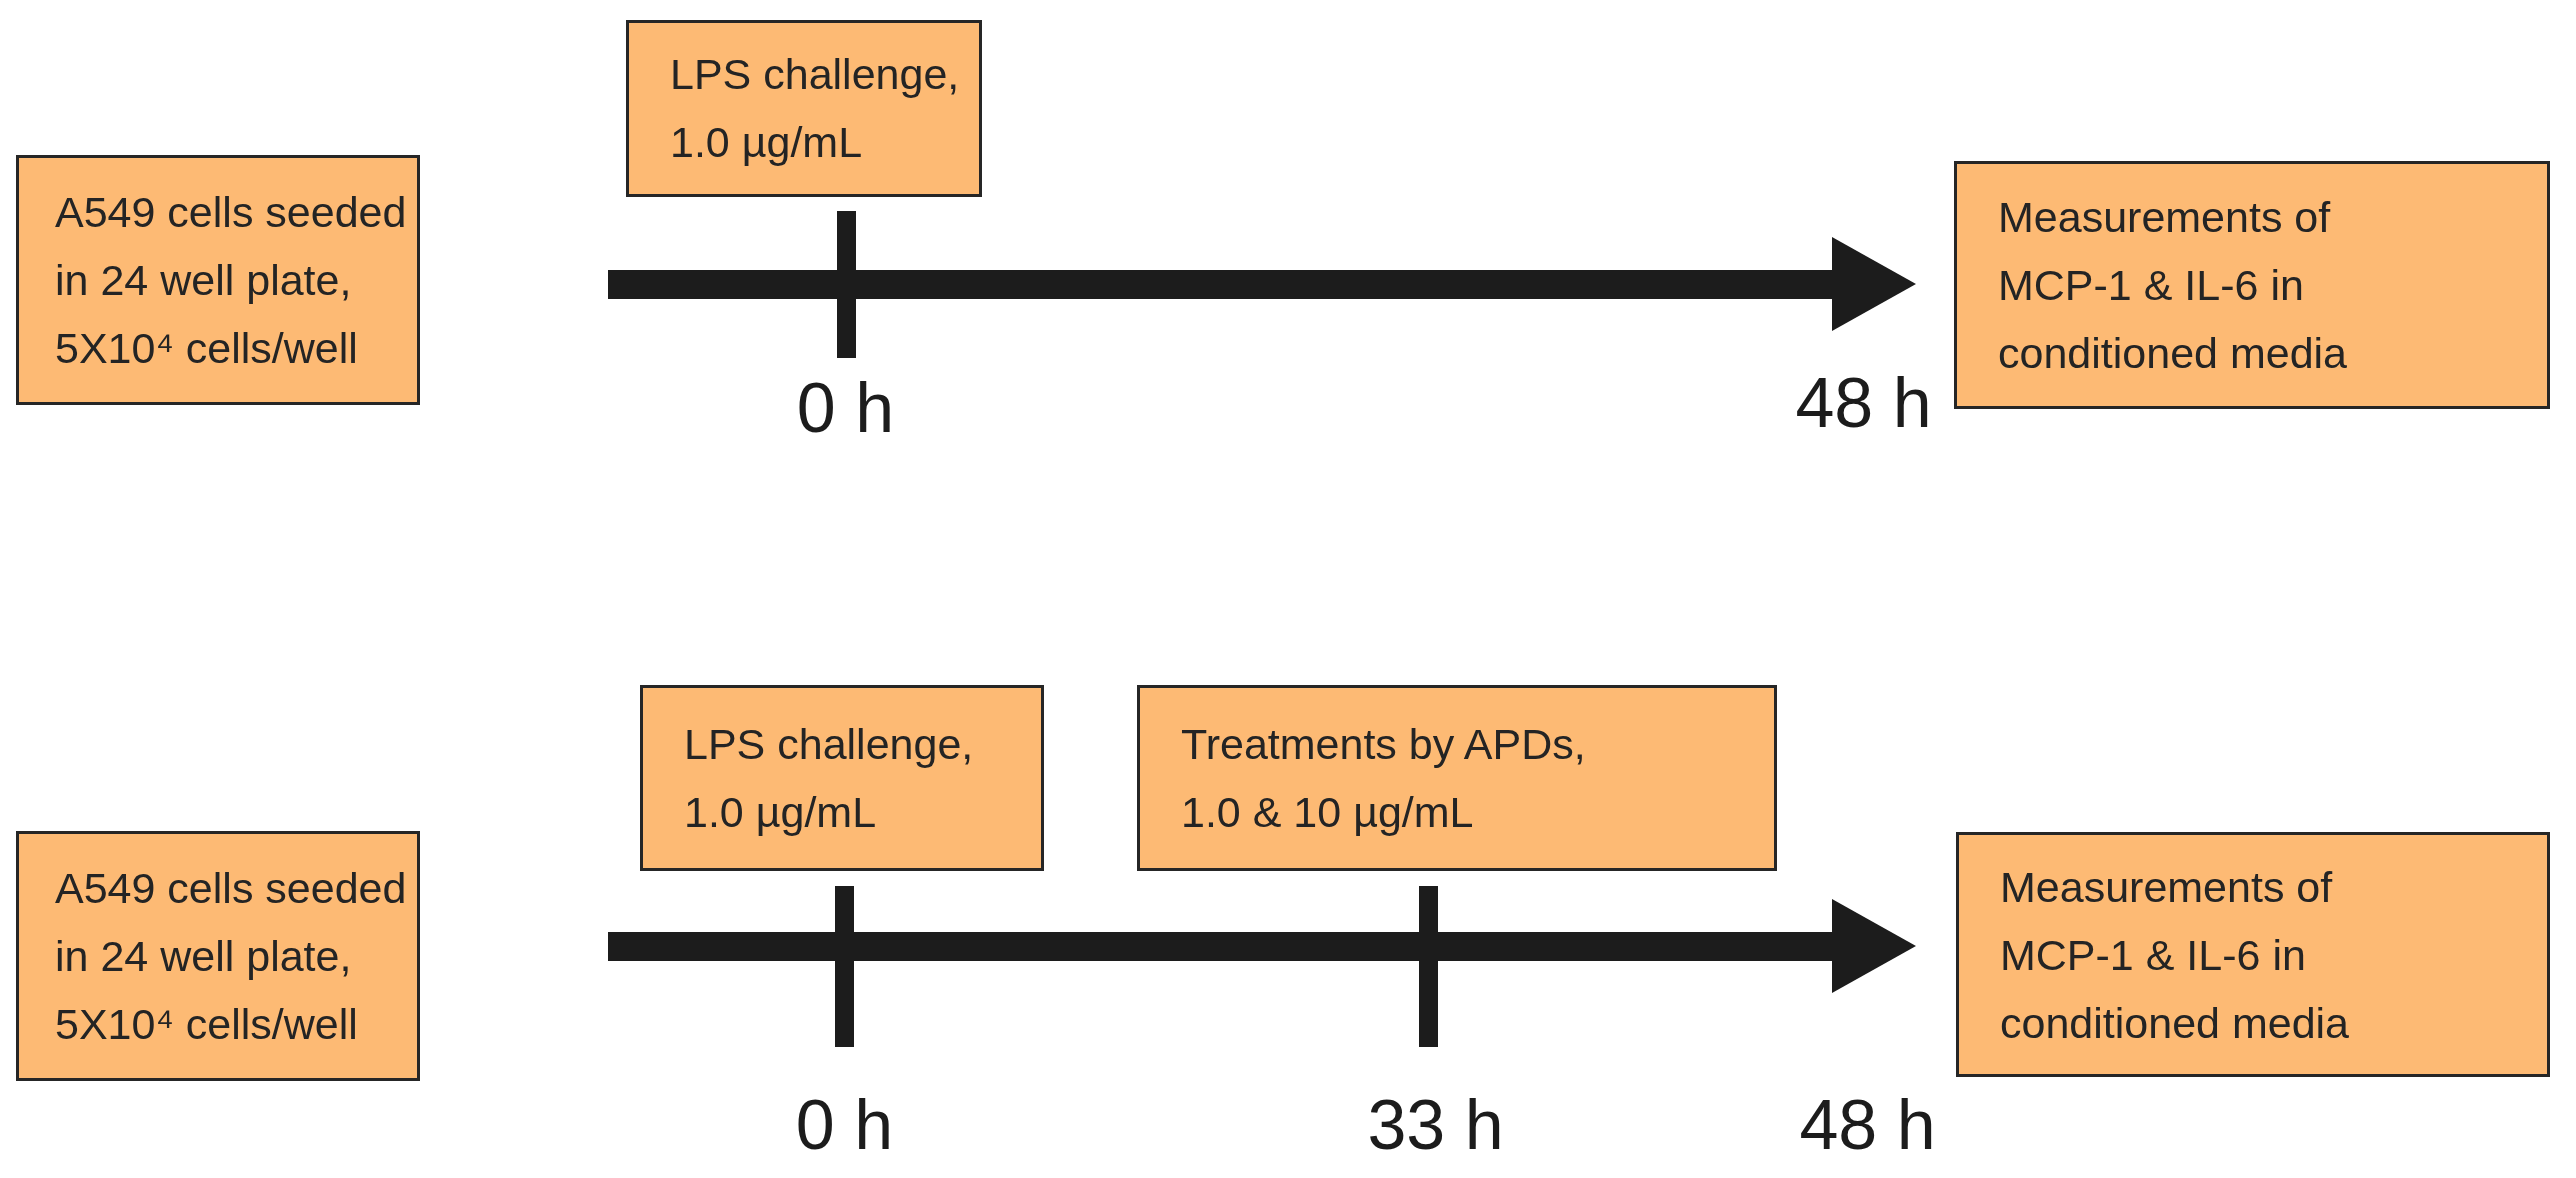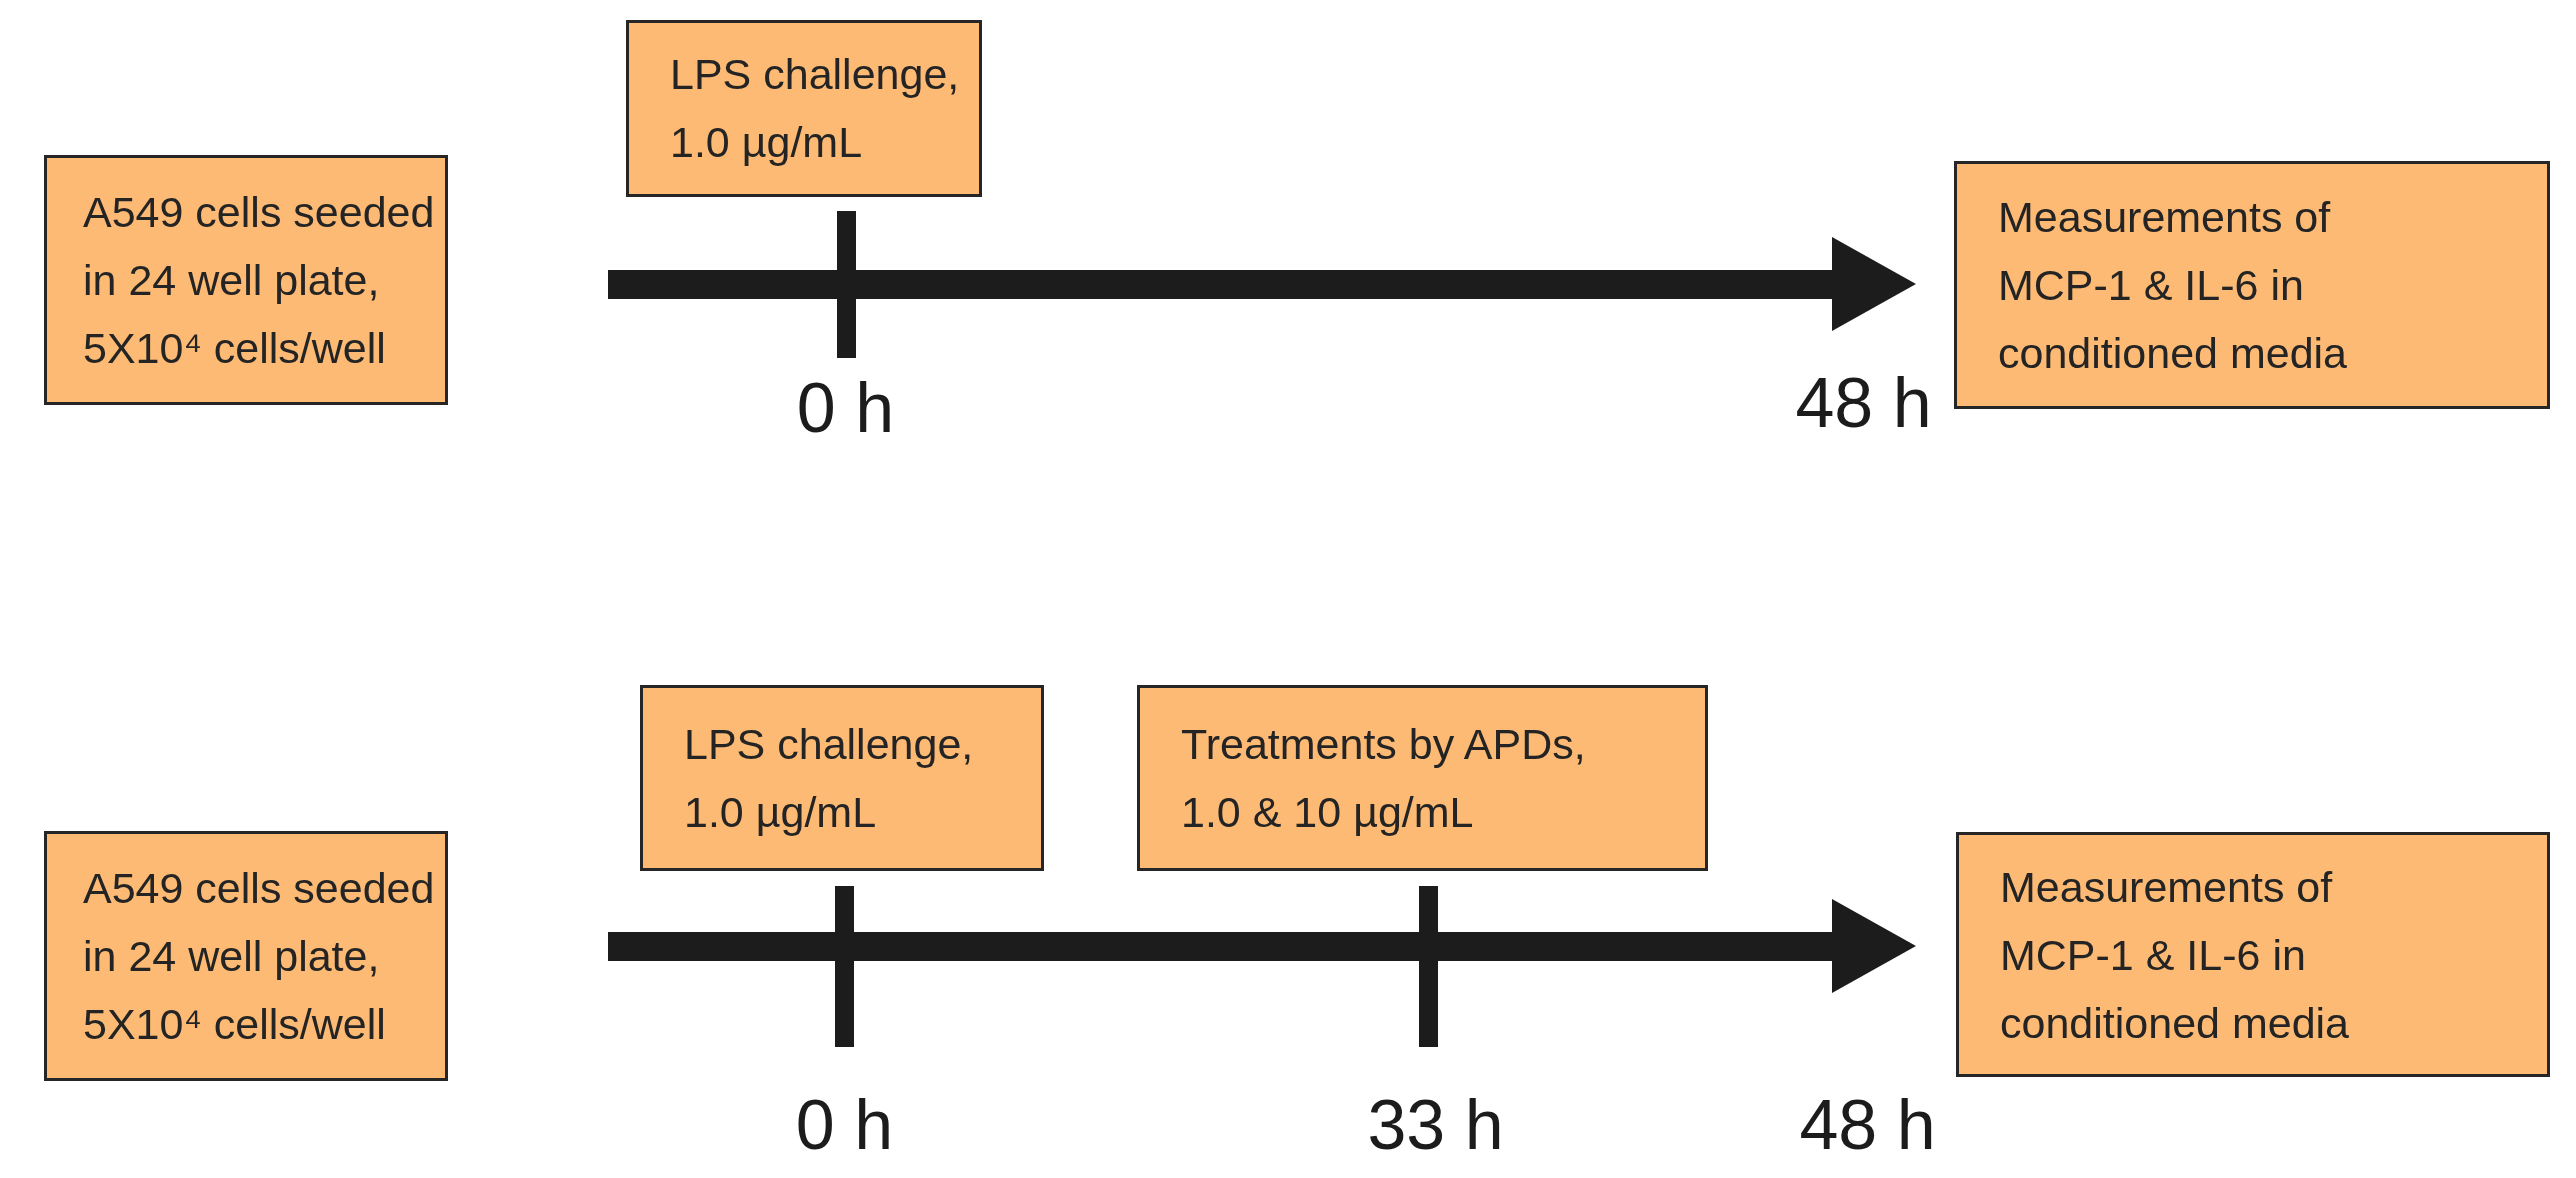--- a/index.html
+++ b/index.html
@@ -23,21 +23,21 @@
     display: flex;
     align-items: center;
     box-sizing: border-box;
   }
   .box-text {
     font-size: 43px;
     line-height: 68px;
     white-space: pre;
     color: #242424;
   }
-  .pad-40 { padding-left: 36px; margin-left: 28px; }
+  .pad-40 { padding-left: 36px; }
   .pad-46 { padding-left: 41px; }
   .shaft {
     position: absolute;
     background: #1c1c1c;
   }
   .arrowhead {
     position: absolute;
     width: 0;
     height: 0;
     border-top: 47px solid transparent;
@@ -99,21 +99,21 @@
       <div class="box-text">A549 cells seeded
 in 24 well plate,
 5X10⁴ cells/well</div>
     </div>
 
     <div class="box pad-46" style="left:640px; top:685px; width:404px; height:186px;">
       <div class="box-text">LPS challenge,
 1.0 µg/mL</div>
     </div>
 
-    <div class="box pad-46" style="left:1137px; top:685px; width:571px; height:186px;">
+    <div class="box pad-46" style="left:1137px; top:685px; width:640px; height:186px;">
       <div class="box-text">Treatments by APDs,
 1.0 &amp; 10 µg/mL</div>
     </div>
 
     <div class="shaft" style="left:608px; top:932px; width:1224px; height:29px;"></div>
     <div class="arrowhead" style="left:1832px; top:899px;"></div>
 
     <div class="tick" style="left:835px; top:886px; width:19px; height:161px;"></div>
     <div class="tick" style="left:1419px; top:886px; width:19px; height:161px;"></div>
 

